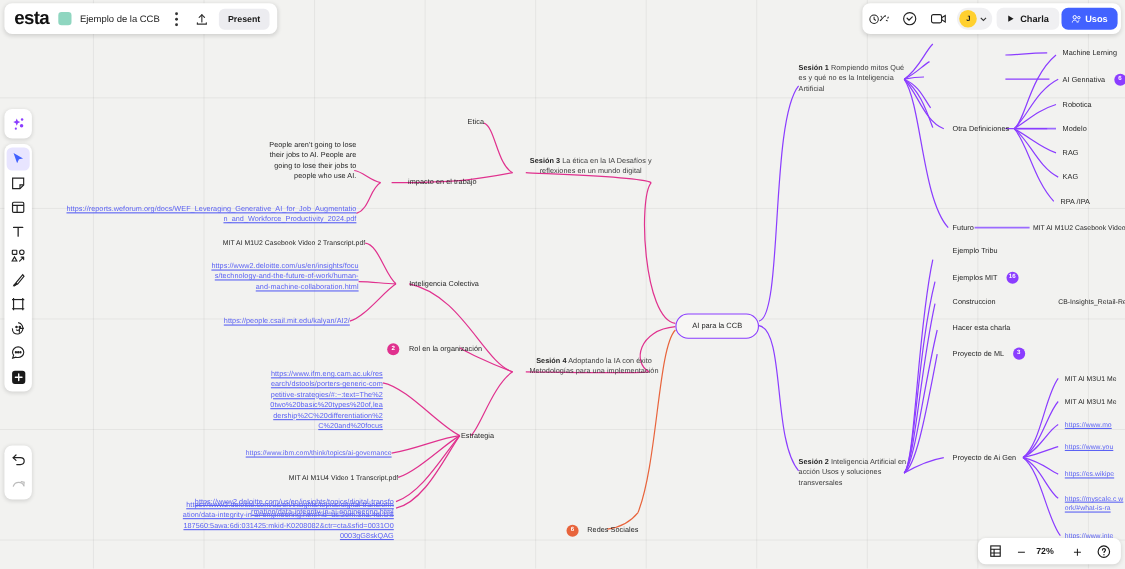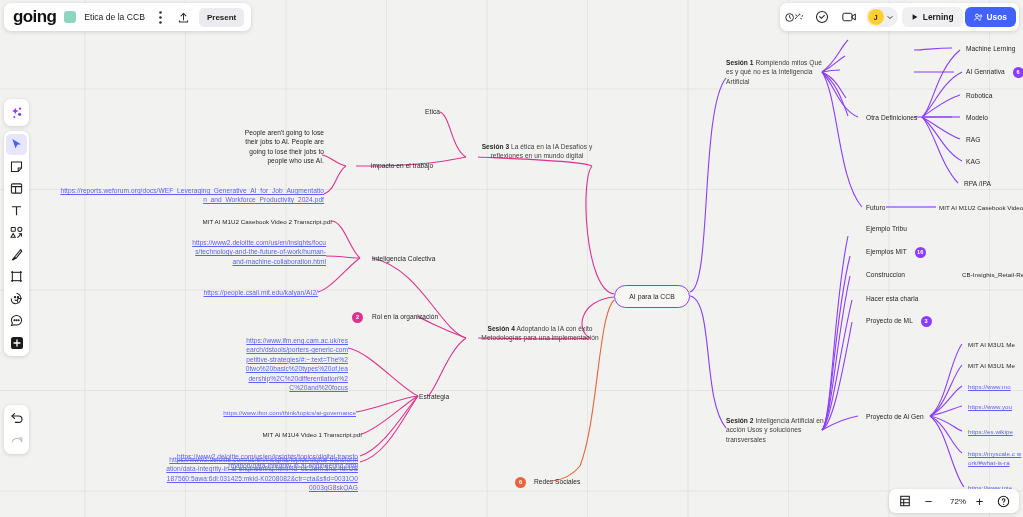--- a/index.html
+++ b/index.html
@@ -113,21 +113,21 @@
   .titem { width:21px;height:21px;border-radius:5px;display:flex;align-items:center;justify-content:center;cursor:pointer; }
   .titem.active { background:#e8e5ff; }
 
   
   #zoombar {
     position:absolute; right:4px; bottom:4px; height:24px;
     background:#fff;border-radius:7px;box-shadow:0 1px 4px rgba(0,0,0,.14);
     display:flex;align-items:center;padding:0 5px;gap:3px;z-index:20;
   }
   .zitem { width:21px;height:20px;display:flex;align-items:center;justify-content:center;cursor:pointer;font-size:13px;color:#1a1a1a; }
-  #zoomval { font-size:8px;font-weight:normal;color:#1a1a1a;width:24px;text-align:right; }
+  #zoomval { font-size:8px;font-weight:bold;color:#1a1a1a;width:24px;text-align:left; }
 </style>
 </head>
 <body>
 
 <div id="canvas">
 
   <svg id="links" viewBox="0 0 1023 517">
     <g fill="none" stroke-width="1.1">
 
       <path d="M614,294 C585,290 580,180 592,166" stroke="#e0318e"></path>
@@ -388,23 +388,23 @@
   <div class="node wrap l" style="left:968px; top:449px; width:56px;">
     <span class="link-txt" style="font-size:6.2px;">https://myscale.c work/#what-is-ra</span>
   </div>
   <div class="node l" style="left:968px; top:483px;">
     <span class="link-txt" style="font-size:6.2px;">https://www.inte</span>
   </div>
 
 </div>
 
 <div id="topbar-left">
-  <div id="logo">going</div>
+  <div id="logo">esta</div>
   <div class="board-sq"></div>
-  <div id="board-title">Etica de la CCB</div>
+  <div id="board-title">Ejemplo de la CCB</div>
   <div class="tb-ic">
     <svg width="3" height="13" viewBox="0 0 3 13">
         <circle cx="1.5" cy="1.5" r="1.3" fill="#333"></circle>
         <circle cx="1.5" cy="6.5" r="1.3" fill="#333"></circle>
         <circle cx="1.5" cy="11.5" r="1.3" fill="#333"></circle>
       </svg>
   </div>
   <div class="tb-ic">
     <svg width="13" height="13" viewBox="0 0 16 16" fill="none" stroke="#333" stroke-width="1.3" stroke-linecap="round">
         <path d="M8 11V3"></path>
@@ -438,21 +438,21 @@
   <div id="avatar-wrap">
     <div id="avatar">J</div>
     <svg width="8" height="8" viewBox="0 0 10 10" fill="none" stroke="#333" stroke-width="1.2">
         <path d="M2 4l3 3 3-3"></path>
       </svg>
   </div>
   <div id="present">
     <svg width="8" height="8" viewBox="0 0 10 10">
         <path d="M2 1.5l6 3.5-6 3.5z" fill="#1a1a1a"></path>
       </svg>
-    <span>Lerning</span>
+    <span>Charla</span>
   </div>
   <div id="share">
     <svg width="9" height="9" viewBox="0 0 12 12" fill="none" stroke="#fff" stroke-width="1.2">
         <circle cx="4" cy="3.5" r="2"></circle>
         <path d="M1 10c0-2 1.5-3 3-3s3 1 3 3"></path>
         <circle cx="9" cy="4" r="1.5"></circle>
         <path d="M8 10c0-1.6.5-2.4 1.5-2.4"></path>
       </svg>
     <span>Usos</span>
   </div>

